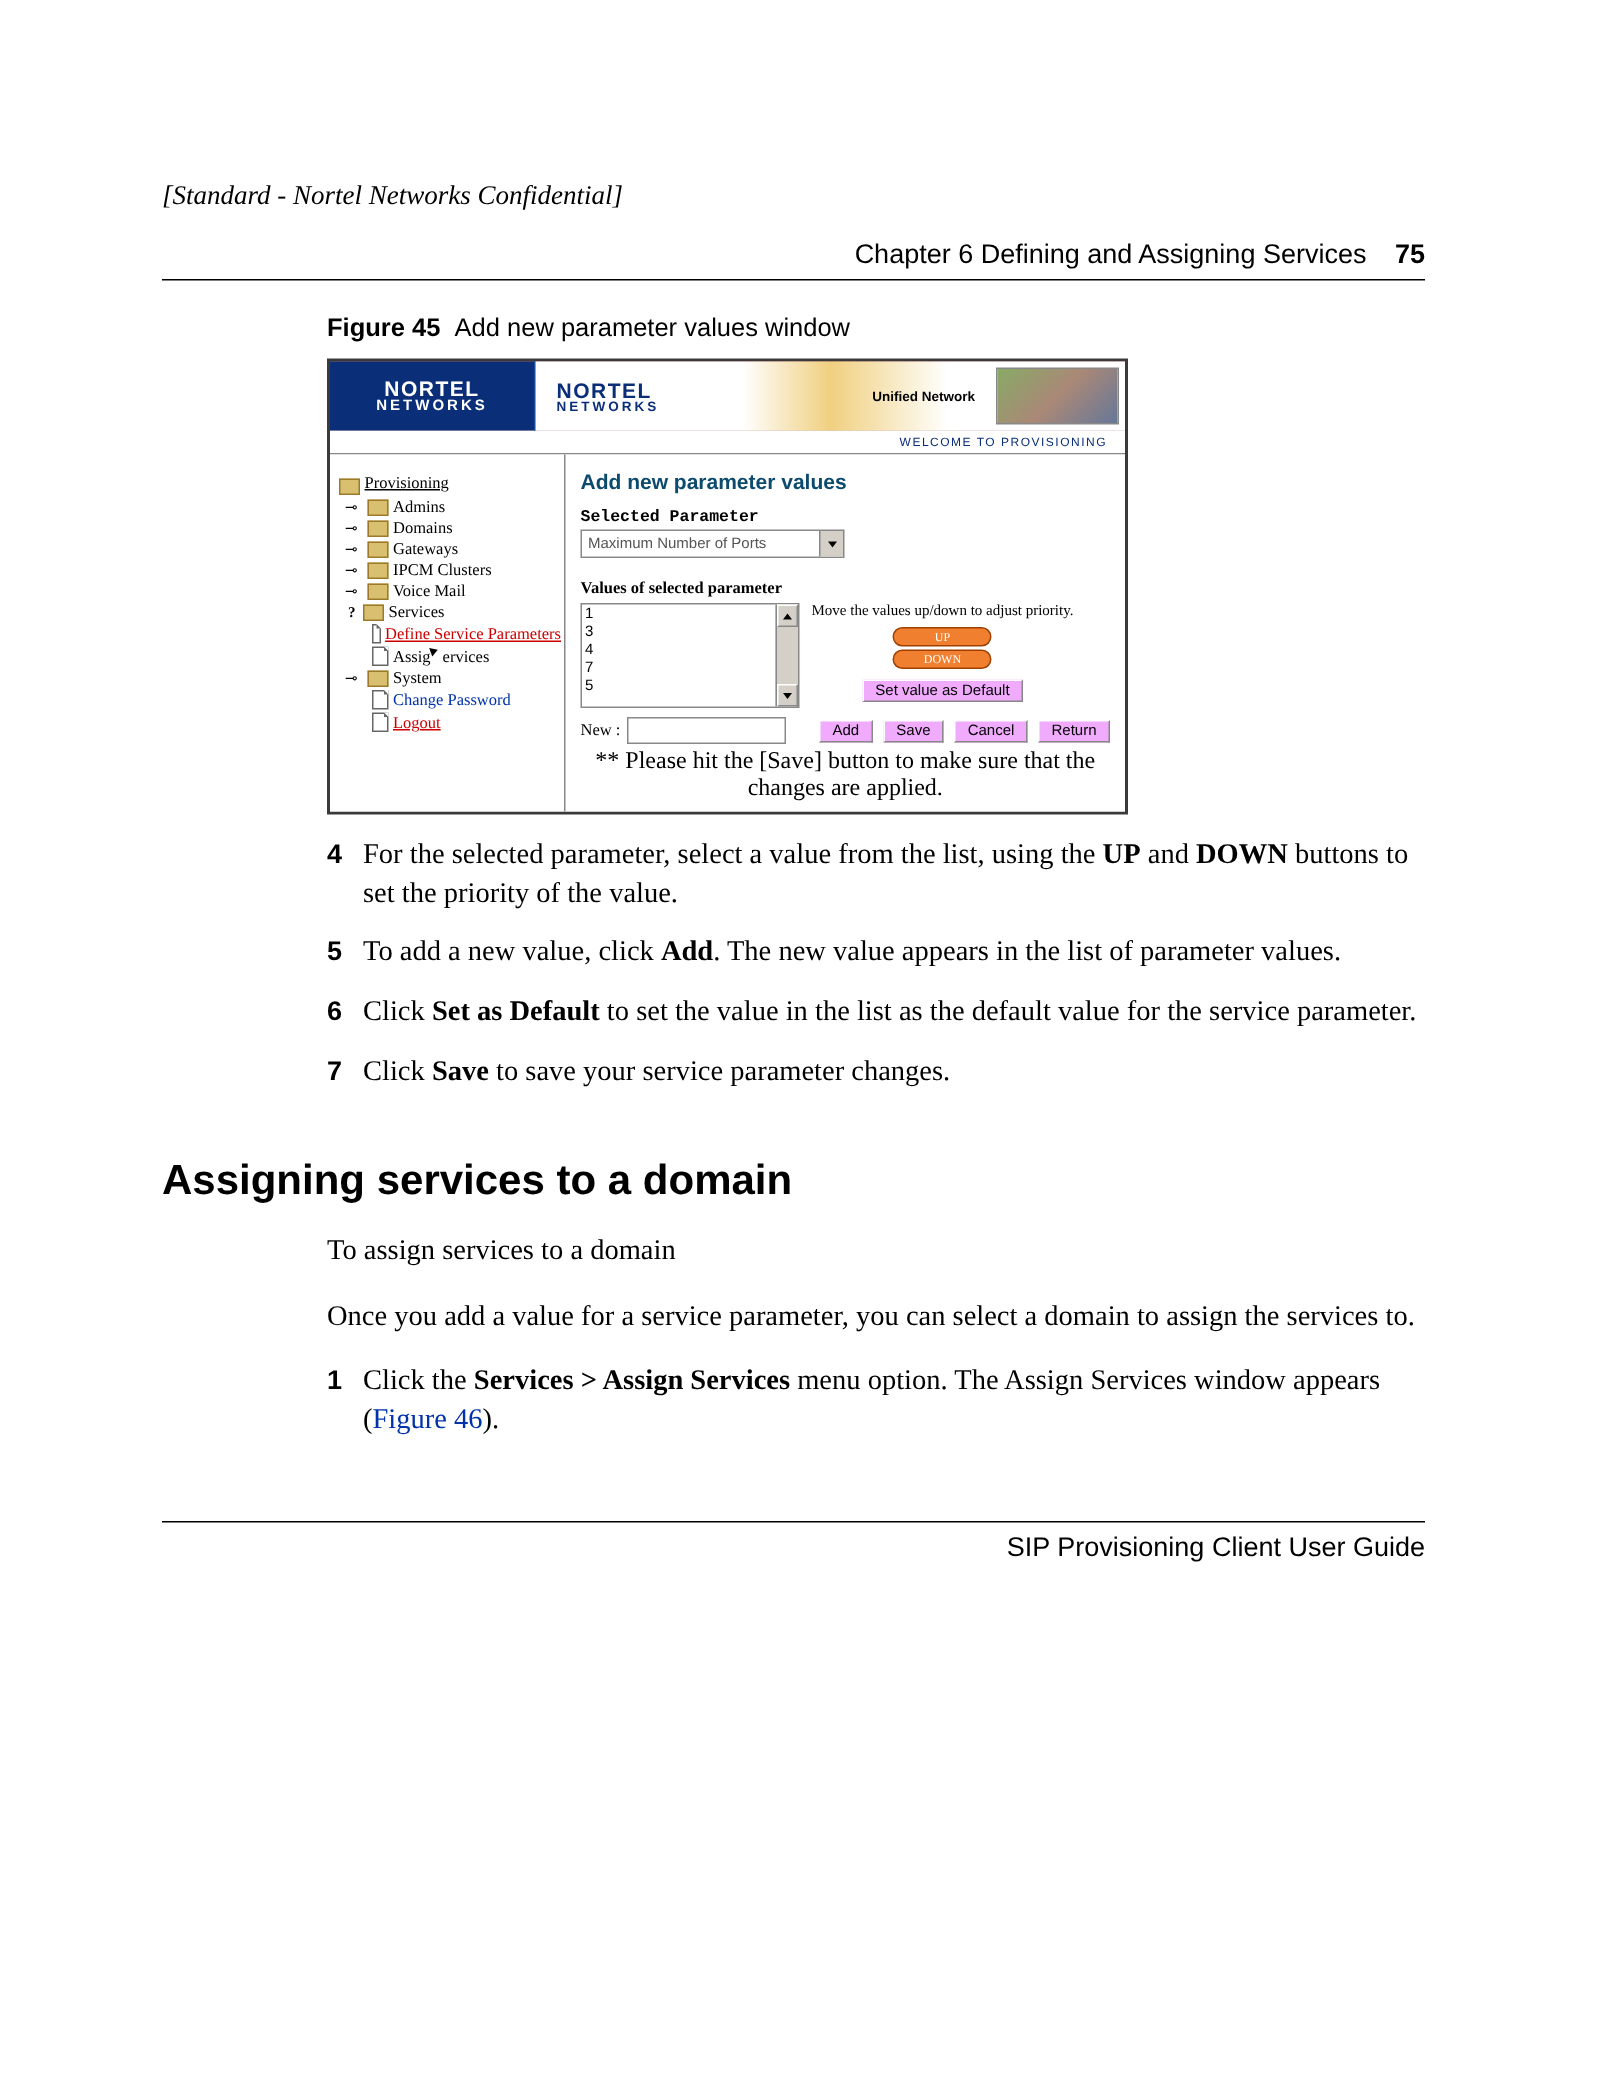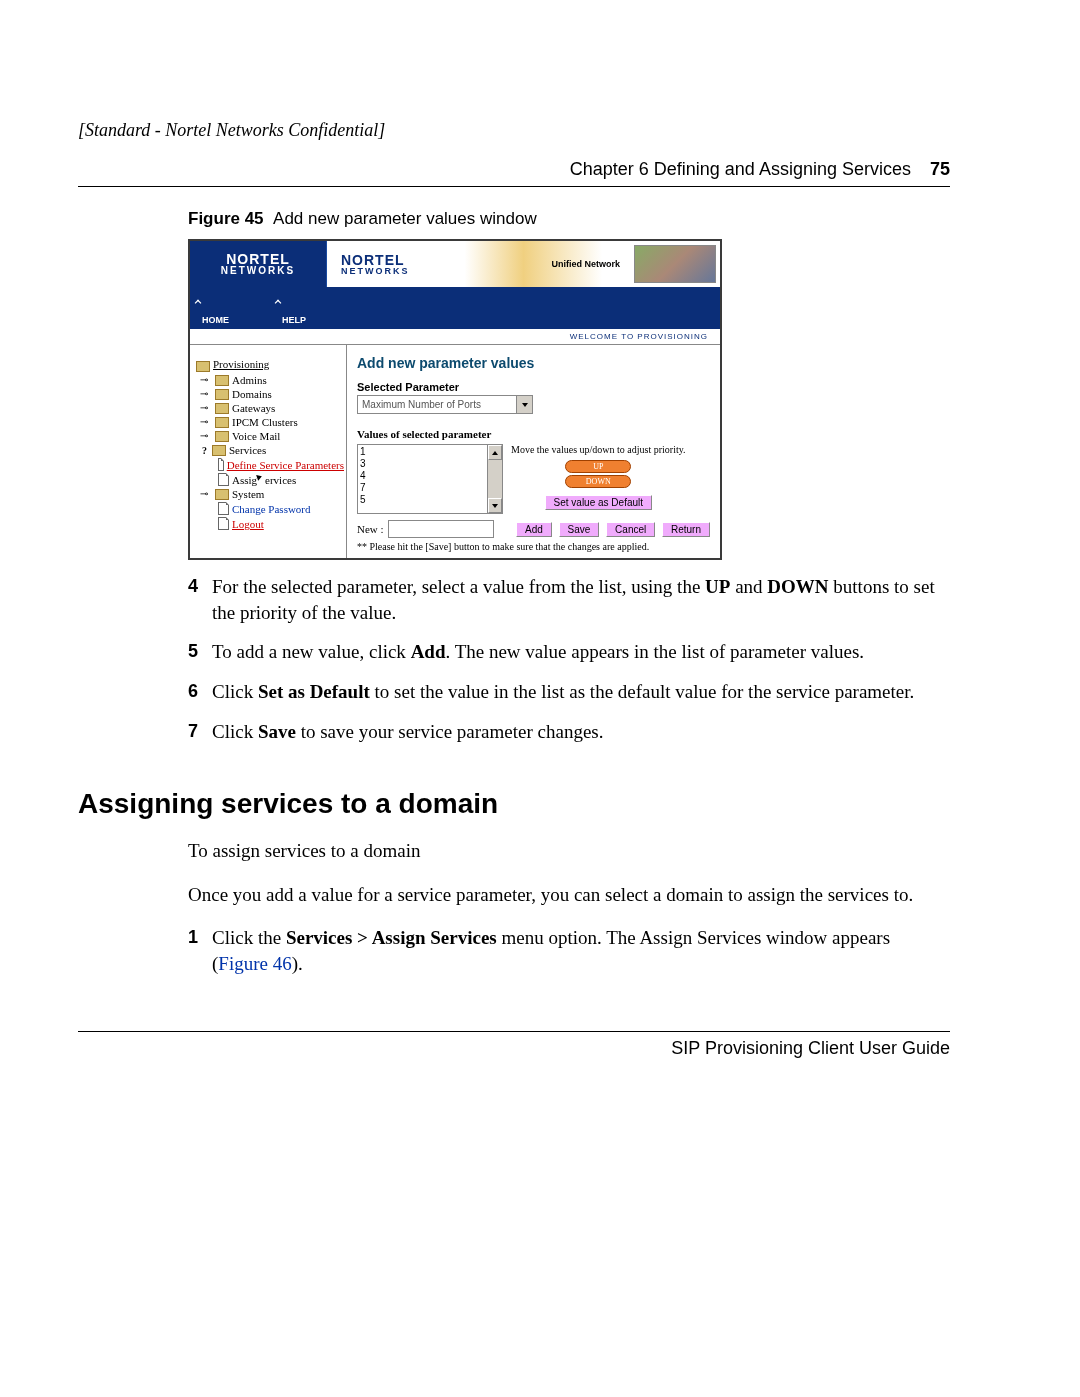--- a/index.html
+++ b/index.html
@@ -4,21 +4,21 @@
 <style>
   body {
     margin: 0;
     padding: 0;
     background: #fff;
     font-family: "Times New Roman", Times, serif;
     color: #000;
     width: 1080px;
   }
   .page {
-    padding: 120px 130px 60px 78px;
+    padding: 120px 130px 60px 108px;
   }
   .confidential {
     font-style: italic;
     font-size: 18px;
     margin-bottom: 18px;
   }
   .chap-header {
     text-align: right;
     font-size: 18px;
     font-family: Arial, Helvetica, sans-serif;
@@ -175,21 +175,21 @@
   .ss-main {
     flex: 1;
     padding: 10px 10px 6px 10px;
   }
   .ss-main h3 {
     margin: 0 0 10px 0;
     font-size: 14px;
     color: #0c4a6e;
     font-family: Arial, sans-serif;
   }
-  .sel-label { font-weight: bold; font-size: 11px; font-family:Liberation Sans, sans-serif; margin-bottom:2px;}
+  .sel-label { font-weight: bold; font-size: 11px; font-family:Liberation Mono, monospace; margin-bottom:2px;}
   .fake-select {
     display: inline-flex; align-items:center;
     border: 1px solid #888; background:#fff;
     height: 17px; width: 170px; font-size:10px; color:#555;
     padding-left:4px; position:relative; font-family: Arial,sans-serif;
   }
   .fake-select .arrow {
     position:absolute; right:0; top:0; bottom:0; width:15px;
     background:#d4d0c8; border-left:1px solid #888;
     display:flex; align-items:center; justify-content:center;
@@ -217,21 +217,21 @@
   .winbtn {
     display:inline-block; font-size:10px; font-family:Arial,sans-serif;
     background:#f0abfc; border:1px solid #888; border-top-color:#fff; border-left-color:#fff;
     padding:1px 8px; margin-left:4px;
   }
   .new-row { margin-top:6px; font-size:11px; font-family:"Times New Roman",serif; display:flex; align-items:center;}
   .new-row input {
     width:100px; height:14px; border:1px solid #888; font-size:10px; margin-left:4px;
   }
   .new-row .btns { margin-left:auto; }
-  .note { font-size:10px; font-family:"Times New Roman",serif; margin-top:3px;}
+  .note { font-size:16px; font-family:"Times New Roman",serif; margin-top:3px;text-align:center;}
   .steps { margin: 14px 0 0 0; }
   .step { display:flex; margin: 0 0 14px 110px; font-size:19px; line-height:1.35;}
   .step .num { width: 24px; font-weight:bold; font-family:Arial,sans-serif; font-size:18px; flex-shrink:0;}
   .step .txt { flex:1; }
   h2.section {
     font-family: Arial, Helvetica, sans-serif;
     font-size: 28px;
     font-weight: bold;
     margin: 44px 0 18px 0;
   }
@@ -278,24 +278,20 @@
       </div>
       <div class="ss-banner-right">
         <div class="mid-logo">
           <div class="n1">NORTEL</div>
           <div class="n2">NETWORKS</div>
         </div>
         <div class="unet">Unified Network</div>
         <div class="people"></div>
       </div>
     </div>
-    <div class="ss-navrow">
-      <div class="ss-navcell">HOME</div>
-      <div class="ss-navcell">HELP</div>
-    </div>
     <div class="ss-welcome">WELCOME TO PROVISIONING</div>
 
     <div class="ss-body">
       <div class="ss-sidebar">
         <div class="tree-row">
           <span class="folder-icon"></span>
           <span class="prov-root">Provisioning</span>
         </div>
         <div class="tree-row l1">
             <span class="key-icon"></span>

